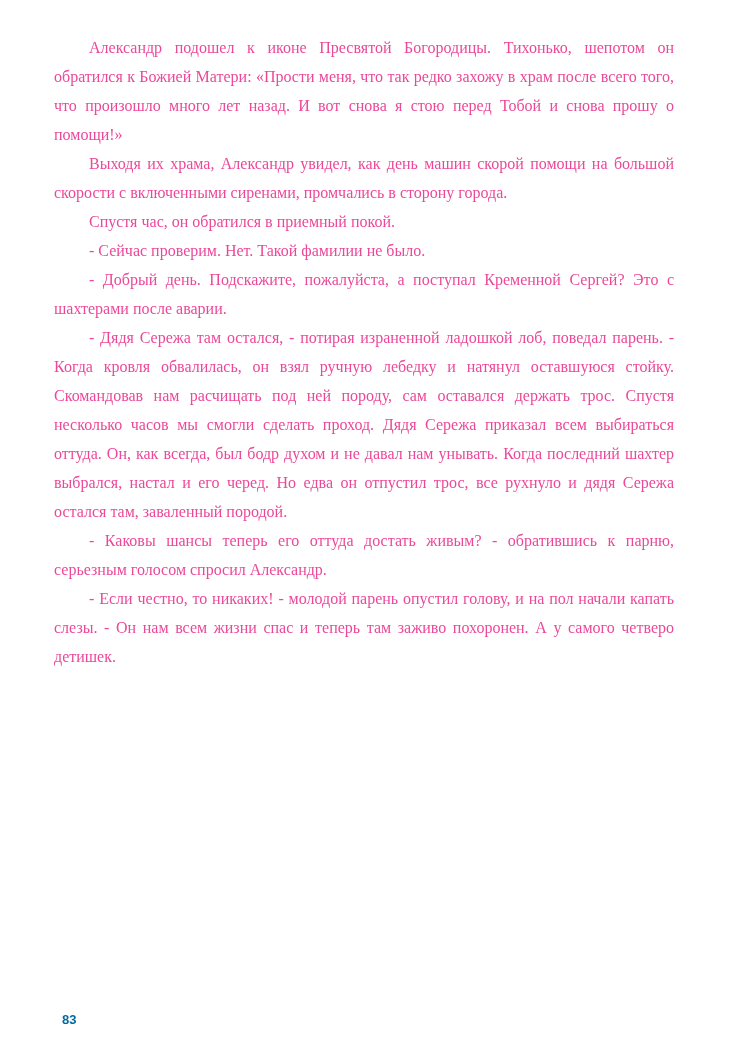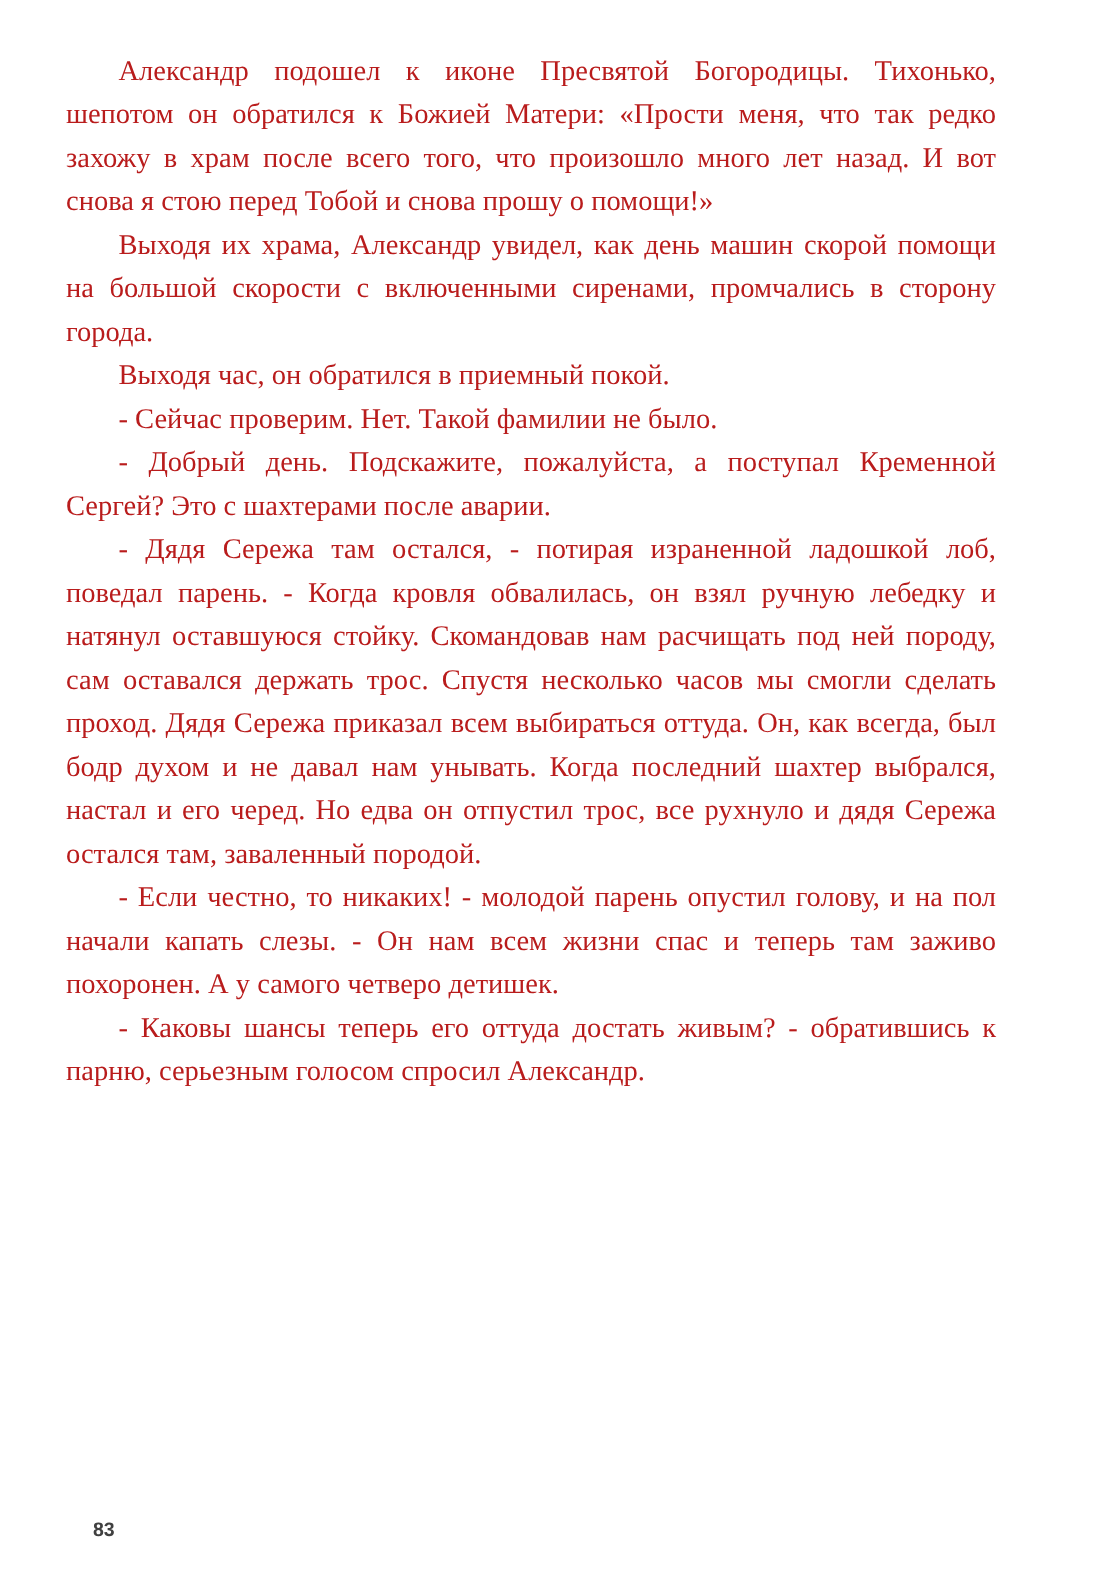--- a/index.html
+++ b/index.html
@@ -9,52 +9,52 @@
   }
   .page {
     position: relative;
     width: 744px;
     height: 1053px;
     background: #ffffff;
     overflow: hidden;
   }
   .text-block {
     position: absolute;
-    left: 44px;
+    left: 54px;
     top: 33px;
     width: 620px;
     font-family: "Liberation Serif", "DejaVu Serif", serif;
-    font-size: 19px;
+    font-size: 16px;
     line-height: 29px;
-    color: #b91c1c;
+    color: #ec4899;
     text-align: justify;
   }
   .text-block p {
     margin: 0;
     padding: 0;
     text-indent: 35px;
   }
   .page-number {
     position: absolute;
     left: 62px;
     top: 1012px;
     font-family: "Liberation Sans", "DejaVu Sans", sans-serif;
     font-size: 13px;
     font-weight: 700;
-    color: #404040;
+    color: #0369a1;
   }
 </style>
 </head>
 <body>
 
 <div class="page">
   <div class="text-block">
       <p>Александр подошел к иконе Пресвятой Богородицы. Тихонько, шепотом он обратился к Божией Матери: «Прости меня, что так редко захожу в храм после всего того, что произошло много лет назад. И вот снова я стою перед Тобой и снова прошу о помощи!»</p>
       <p>Выходя их храма, Александр увидел, как день машин скорой помощи на большой скорости с включенными сиренами, промчались в сторону города.</p>
-      <p>Выходя час, он обратился в приемный покой.</p>
+      <p>Спустя час, он обратился в приемный покой.</p>
       <p>- Сейчас проверим. Нет. Такой фамилии не было.</p>
       <p>- Добрый день. Подскажите, пожалуйста, а поступал Кременной Сергей? Это с шахтерами после аварии.</p>
       <p>- Дядя Сережа там остался, - потирая израненной ладошкой лоб, поведал парень. - Когда кровля обвалилась, он взял ручную лебедку и натянул оставшуюся стойку. Скомандовав нам расчищать под ней породу, сам оставался держать трос. Спустя несколько часов мы смогли сделать проход. Дядя Сережа приказал всем выбираться оттуда. Он, как всегда, был бодр духом и не давал нам унывать. Когда последний шахтер выбрался, настал и его черед. Но едва он отпустил трос, все рухнуло и дядя Сережа остался там, заваленный породой.</p>
+      <p>- Каковы шансы теперь его оттуда достать живым? - обратившись к парню, серьезным голосом спросил Александр.</p>
       <p>- Если честно, то никаких! - молодой парень опустил голову, и на пол начали капать слезы. - Он нам всем жизни спас и теперь там заживо похоронен. А у самого четверо детишек.</p>
-      <p>- Каковы шансы теперь его оттуда достать живым? - обратившись к парню, серьезным голосом спросил Александр.</p>
     </div>
   <div class="page-number">83</div>
 </div>
 
 </body></html>

